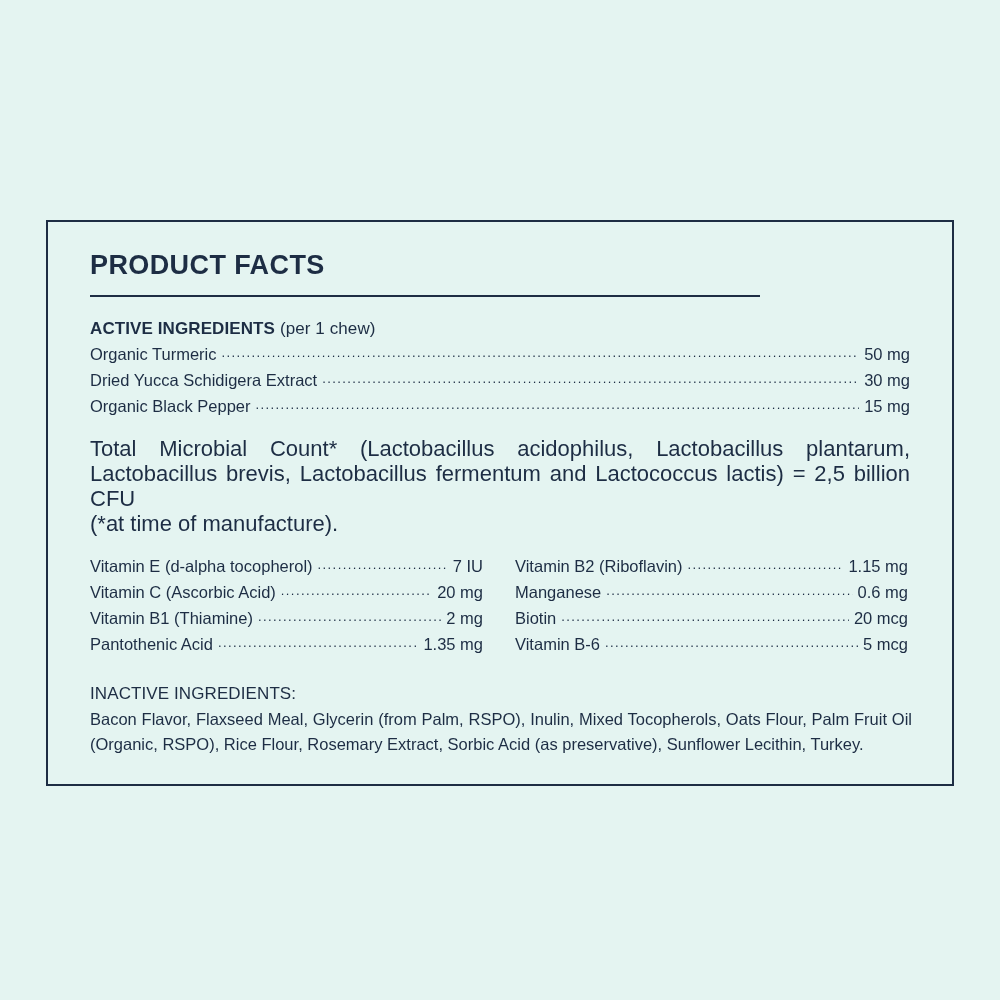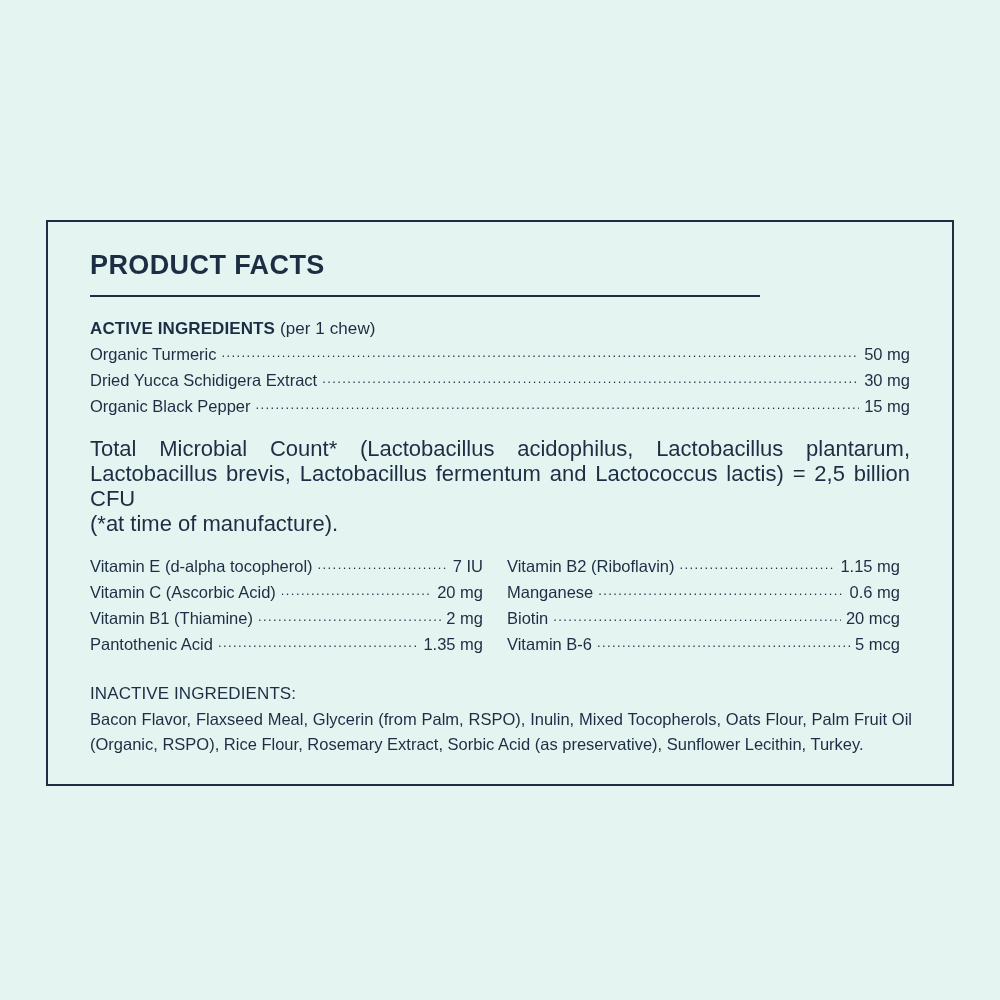--- a/index.html
+++ b/index.html
@@ -74,21 +74,21 @@
     color: #1d2d44;
     line-height: 25px;
     margin-top: 16px;
     text-align: justify;
   }
   .para.nofill { text-align: left; }
 
   .twocol {
     display: flex;
     margin-top: 18px;
-    gap: 24px;
+    gap: 32px;
   }
   .col { width: 393px; }
 
   .inactive-head {
     font-size: 17px;
     color: #1d2d44;
     margin-top: 26px;
     margin-bottom: 3px;
     letter-spacing: 0.1px;
   }

